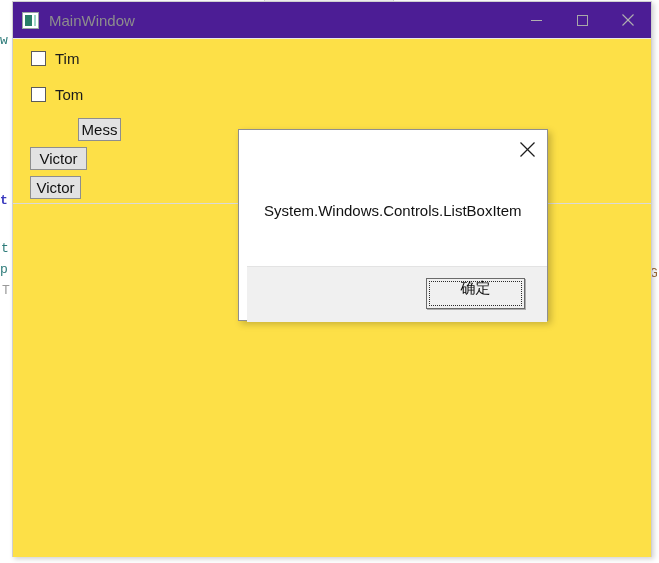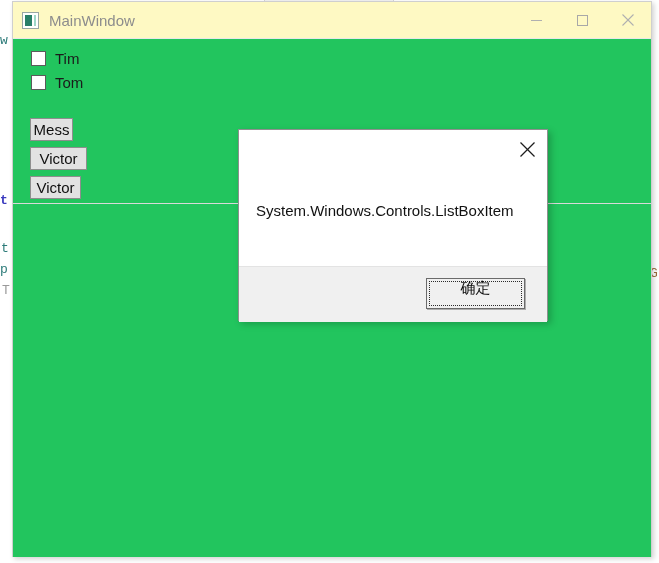--- a/index.html
+++ b/index.html
@@ -56,21 +56,21 @@
     left: 12px; top: 1px;
     width: 640px; height: 556px;
     background: #ffffff;
     border: 1px solid #cfcfcf;
     box-sizing: border-box;
     box-shadow: 2px 2px 5px rgba(0,0,0,0.18);
   }
   #title-bar {
     position: relative;
     height: 36px;
-    background: #fef9c3;
+    background: #4c1d95;
     border-bottom: 1px solid #e8e8e8;
     display: flex;
     align-items: center;
   }
   #win-icon {
     margin-left: 9px;
     width: 17px; height: 17px;
     border: 1px solid #9aa7a4;
     background: #ffffff;
     box-sizing: border-box;
@@ -109,21 +109,21 @@
     align-items: center;
     justify-content: center;
     color: #b3b3b3;
   }
   .win-btn svg { display: block; }
 
   
   #client-area {
     position: relative;
     height: 518px;
-    background: #22c55e;
+    background: #fde047;
   }
   #panel-separator {
     position: absolute;
     left: 0; right: 0;
     top: 164px;
     height: 0;
     border-top: 1px solid #d9d9d9;
   }
 
   
@@ -167,20 +167,21 @@
 
   
   #dialog {
     position: absolute;
     left: 238px; top: 129px;
     width: 310px; height: 192px;
     background: #ffffff;
     border: 1px solid #8f8f8f;
     box-sizing: border-box;
     box-shadow: 3px 3px 7px rgba(0,0,0,0.22);
+    padding-left: 8px;
   }
   #dialog-body {
     position: relative;
     height: 136px;
     background: #ffffff;
   }
   #dialog-close {
     position: absolute;
     right: 8px; top: 7px;
     width: 24px; height: 24px;
@@ -269,26 +270,26 @@
   </div>
 
   <div id="client-area">
 
     <div id="panel-separator"></div>
 
     <div class="cb-row" style="top:8px;">
       <span class="cb-box"></span>
       <span class="cb-label">Tim</span>
     </div>
-    <div class="cb-row" style="top:32px;">
+    <div class="cb-row" style="top:44px;">
       <span class="cb-box"></span>
       <span class="cb-label">Tom</span>
     </div>
 
-    <div class="wf-button" style="top:79px;  width:43px;">Mess</div>
+    <div class="wf-button" style="top:79px;  width:43px;margin-left:48px;">Mess</div>
     <div class="wf-button" style="top:108px; width:57px;">Victor</div>
     <div class="wf-button" style="top:137px; width:51px;">Victor</div>
 
   </div>
 </div>
 
 <div id="dialog">
 
   <div id="dialog-body">
     <div id="dialog-close">

